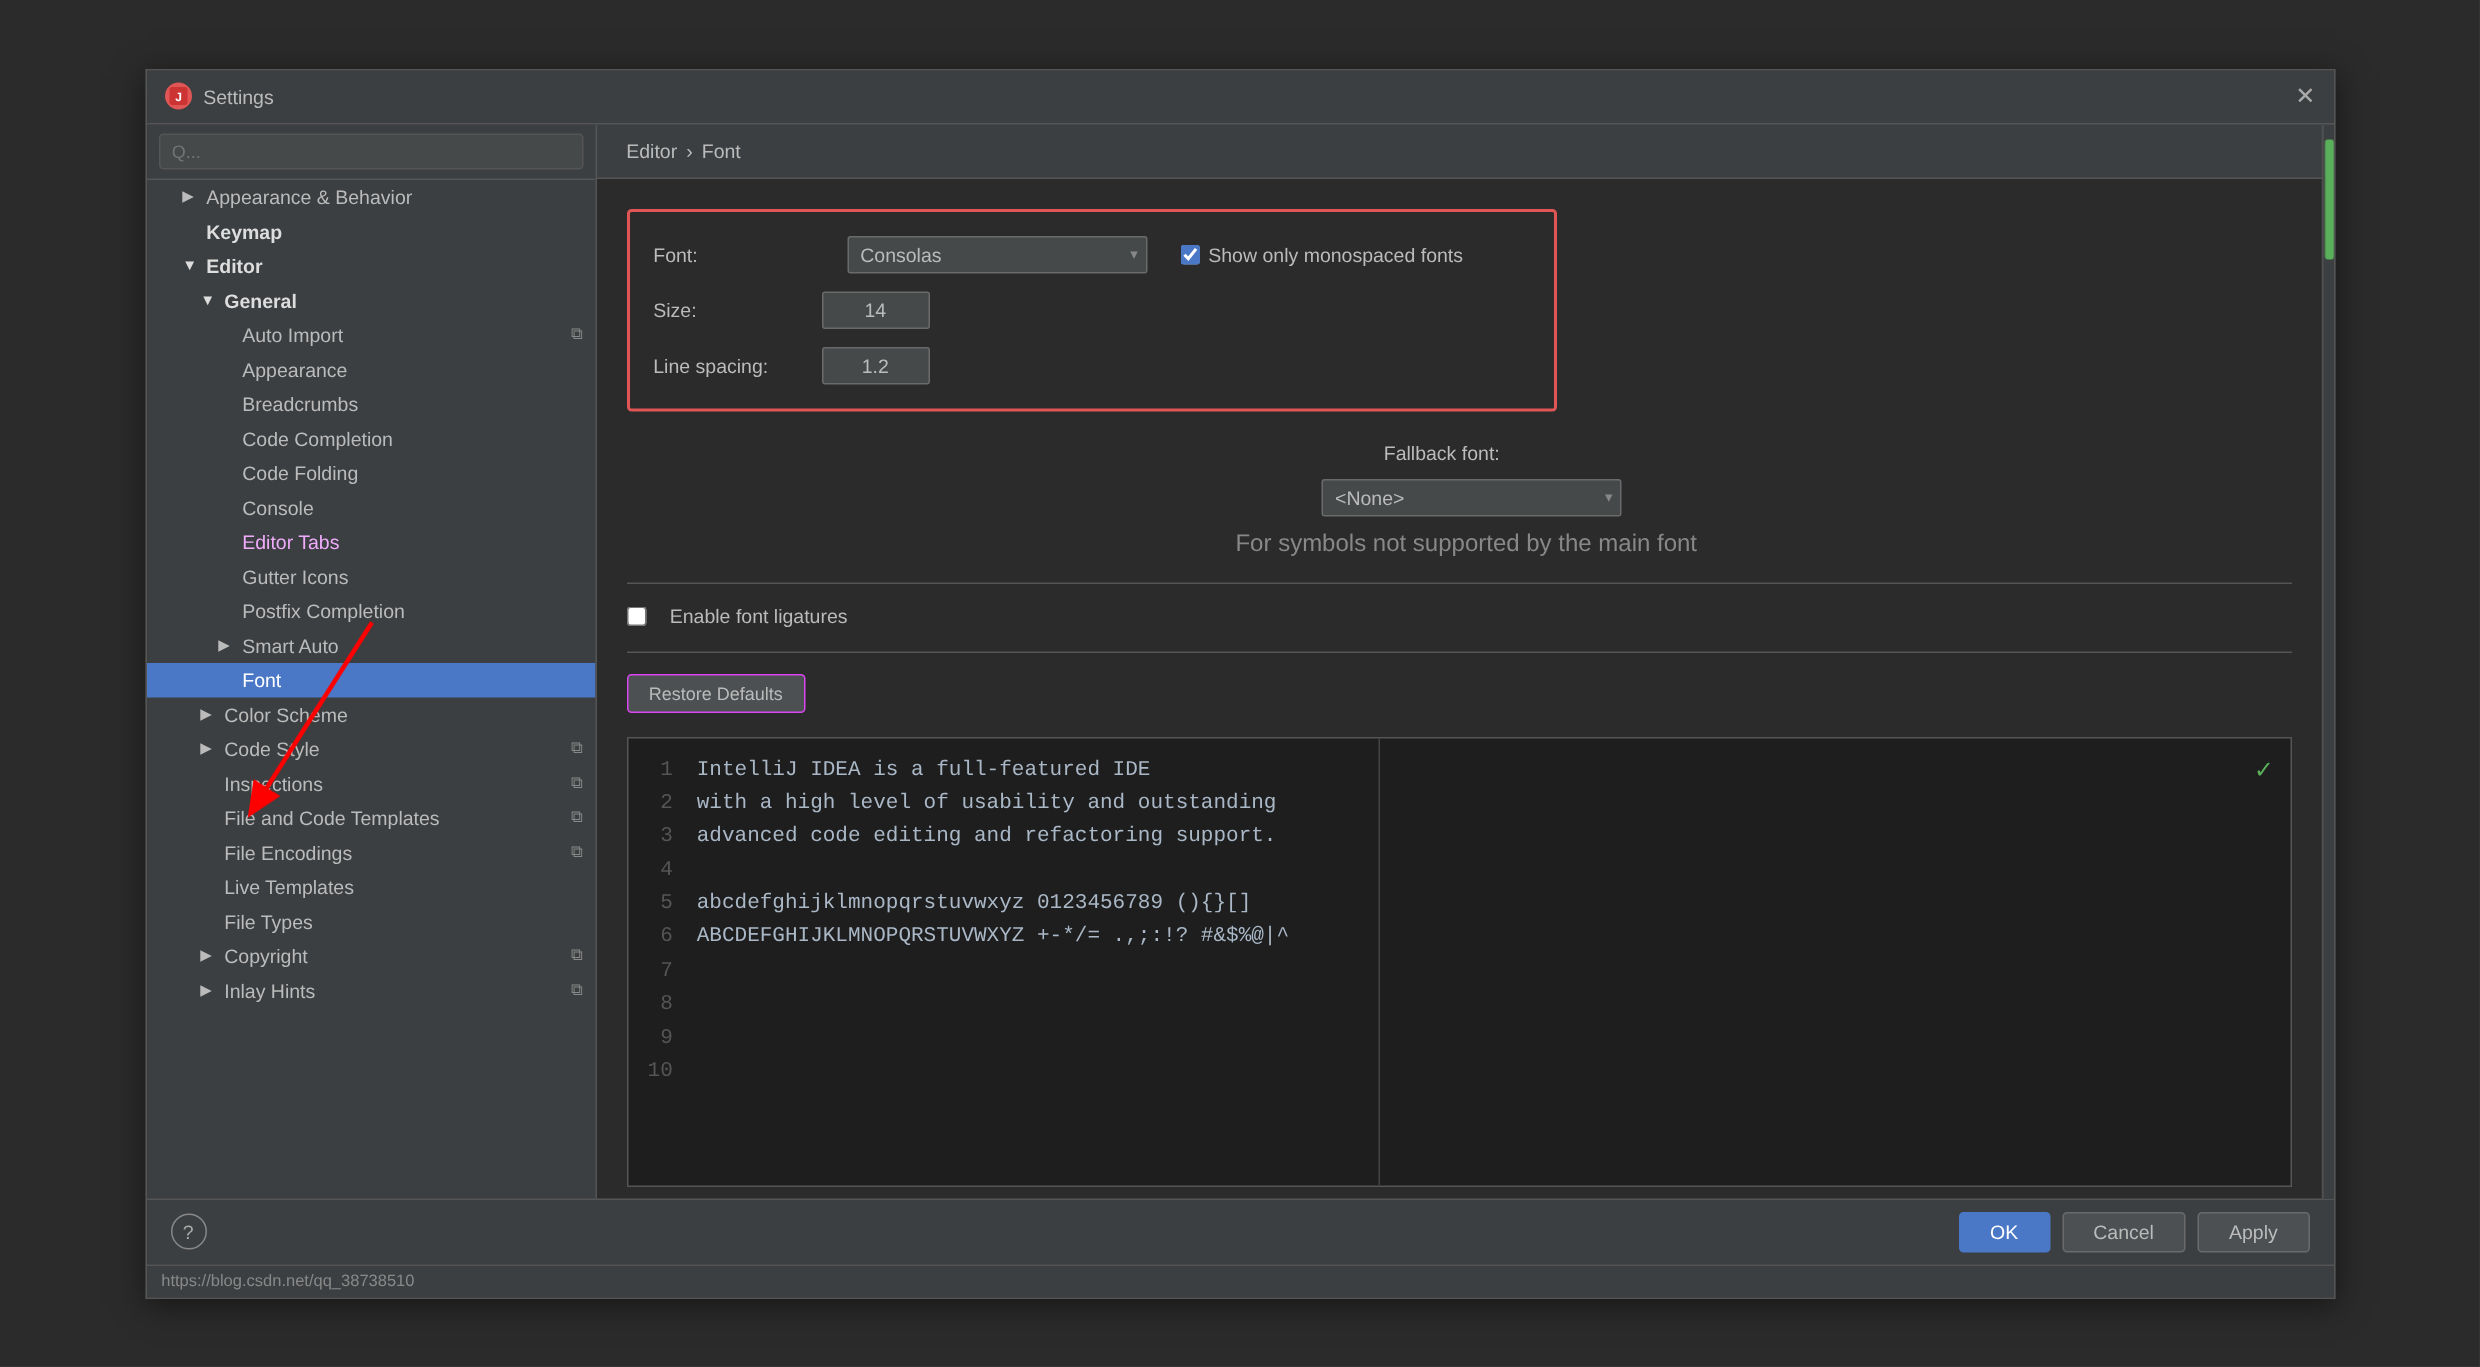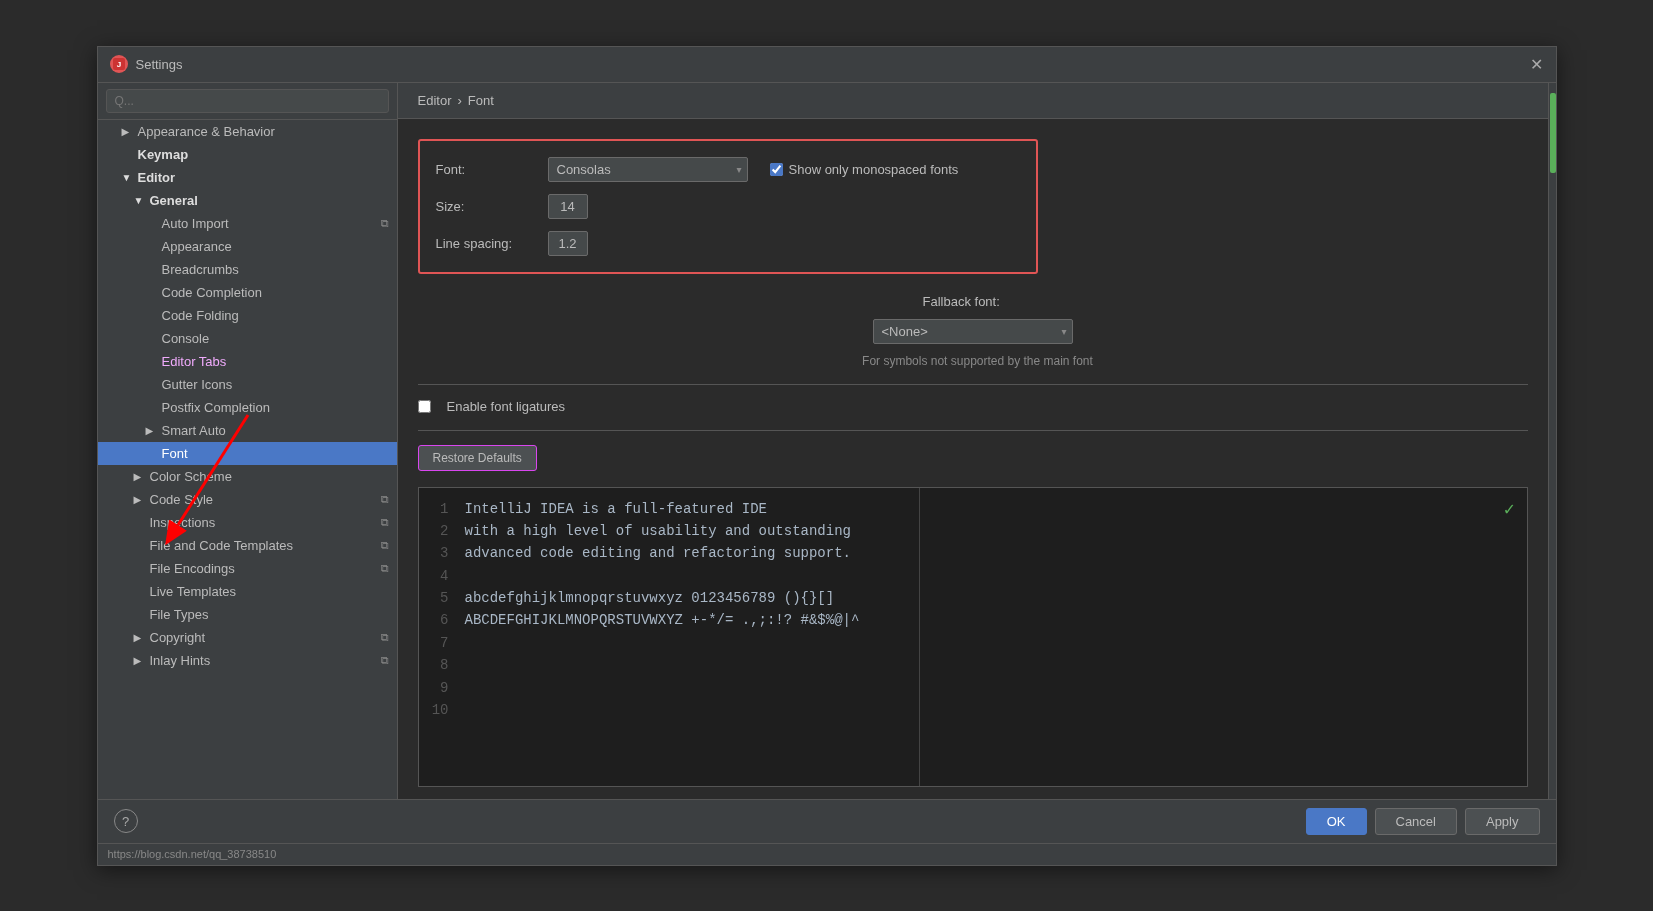--- a/index.html
+++ b/index.html
@@ -161,20 +161,21 @@
       background: #45494a;
       border: 1px solid #6a6a6a;
       color: #bbbbbb;
       padding: 4px 8px;
       font-size: 13px;
       border-radius: 2px;
       width: 200px;
       appearance: none;
       cursor: pointer;
       outline: none;
+      margin-left: 17px;
     }
     .select-wrapper {
       position: relative;
       display: inline-block;
     }
     .select-arrow {
       position: absolute;
       right: 6px;
       top: 50%;
       transform: translateY(-50%);
@@ -191,34 +192,34 @@
     .checkbox-wrapper input[type="checkbox"] {
       accent-color: #4a78c6;
     }
     .size-input {
       background: #45494a;
       border: 1px solid #6a6a6a;
       color: #bbbbbb;
       padding: 4px 8px;
       font-size: 13px;
       border-radius: 2px;
-      width: 40px;
+      width: 72px;
       text-align: center;
       outline: none;
     }
     .fallback-row {
       display: flex;
       align-items: center;
       gap: 10px;
       margin-bottom: 16px;
       flex-direction: column;
     }
     .hint-text {
       color: #888;
-      font-size: 12px;
+      font-size: 16px;
       margin-left: 10px;
     }
     .ligatures-row {
       display: flex;
       align-items: center;
       gap: 16px;
       margin-bottom: 16px;
     }
     .restore-btn {
       background: #4c5052;

